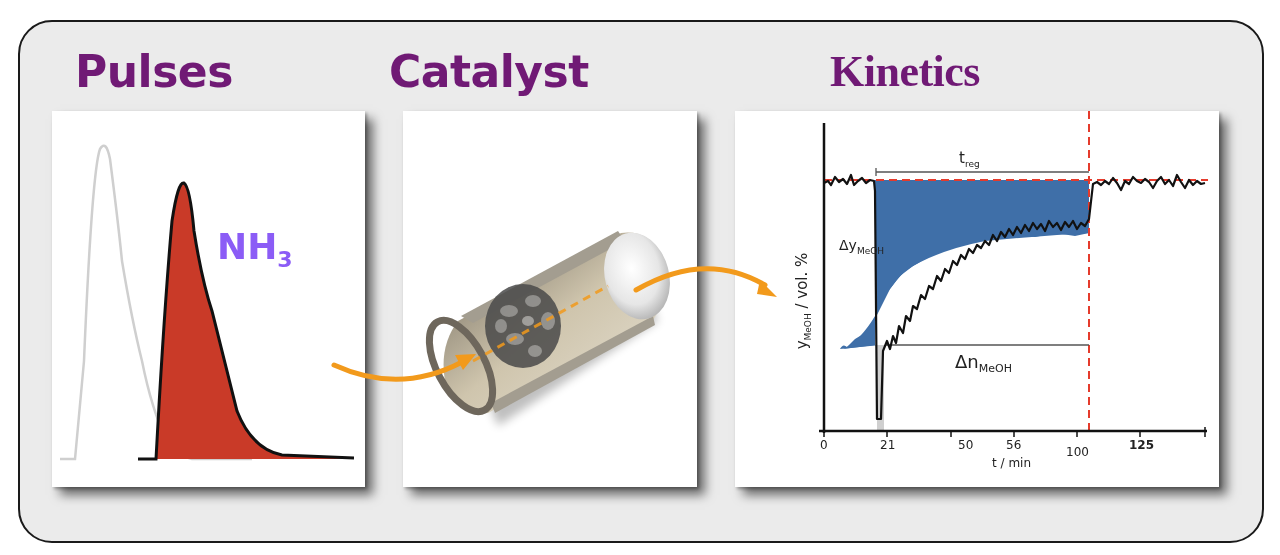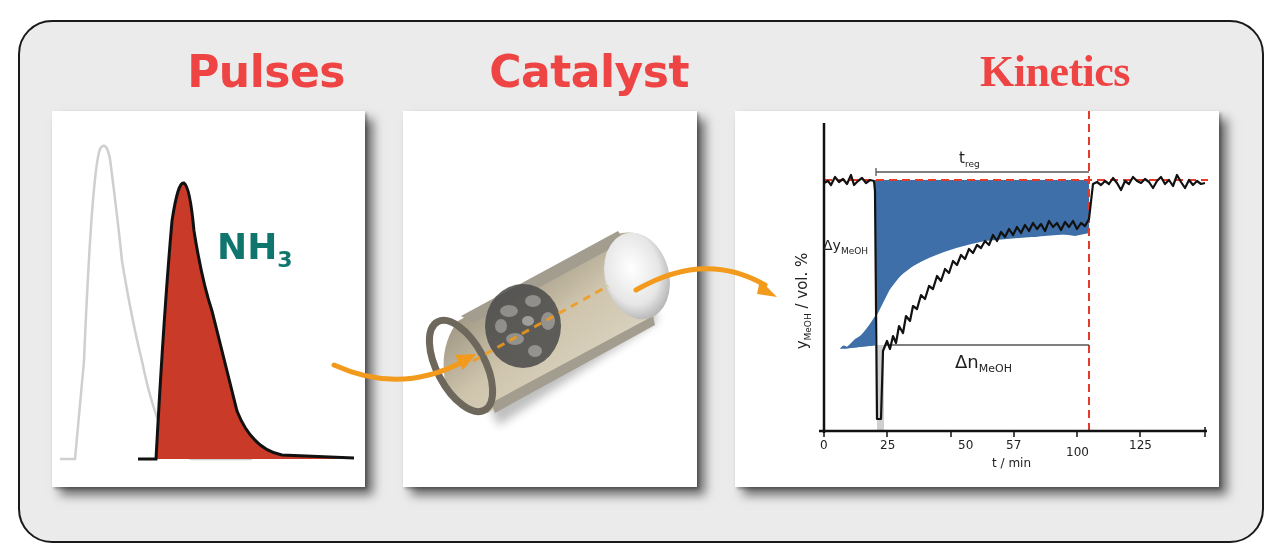--- a/index.html
+++ b/index.html
@@ -1,25 +1,25 @@
 <!DOCTYPE html>
 <html><head>
 <meta charset="utf-8">
 <style>
   html,body{margin:0;padding:0;background:#ffffff;}
   body{width:1280px;height:555px;position:relative;overflow:hidden;font-family:"DejaVu Sans","Liberation Sans",sans-serif;}
   .frame{position:absolute;left:18px;top:20px;width:1246px;height:523px;background:#ebebeb;border:2px solid #1a1a1a;border-radius:34px;box-sizing:border-box;}
-  .title{position:absolute;top:46px;font-family:"DejaVu Sans",sans-serif;font-weight:bold;font-size:44px;color:#ef4444;text-align:right;letter-spacing:-0.5px;line-height:52px;}
+  .title{position:absolute;top:46px;font-family:"DejaVu Sans",sans-serif;font-weight:bold;font-size:44px;color:#701a75;text-align:left;letter-spacing:-0.5px;line-height:52px;}
   .panel{position:absolute;top:111px;height:376px;background:#ffffff;box-shadow:8px 8px 10px rgba(0,0,0,0.55), 2px 2px 3px rgba(0,0,0,0.3);}
   svg{position:absolute;left:0;top:0;overflow:visible;}
   .overlay{position:absolute;left:0;top:0;width:1280px;height:555px;pointer-events:none;}
   .lbl{position:absolute;font-family:"DejaVu Sans","Liberation Sans",sans-serif;color:#222;white-space:nowrap;}
   .tick{font-size:12px;color:#222;}
   .sub{font-size:9px;vertical-align:-4px;}
-  .nh3{font-weight:bold;color:#0f766e;font-size:36px;}
+  .nh3{font-weight:bold;color:#8b5cf6;font-size:36px;}
   .nh3 .s{font-size:22px;vertical-align:-8px;}
 </style>
 </head>
 <body>
 
 <div class="frame"></div>
 
 <div class="title" style="left:75px;width:270px;">Pulses</div>
 <div class="title" style="left:389px;width:300px;">Catalyst</div>
 <div class="title" style="left:830px;width:300px;font-family:Liberation Serif, serif;">Kinetics</div>
@@ -107,31 +107,31 @@
       <line x1="152" y1="320" x2="152" y2="326"></line>
       <line x1="216" y1="320" x2="216" y2="326"></line>
       <line x1="279" y1="320" x2="279" y2="326"></line>
       <line x1="342" y1="320" x2="342" y2="326"></line>
       <line x1="405" y1="320" x2="405" y2="326"></line>
       <line x1="470" y1="316" x2="470" y2="326"></line>
     </g>
   </svg>
 
   <div class="lbl tick" style="left:85px;top:327px;">0</div>
-  <div class="lbl tick" style="left:145px;top:327px;">25</div>
+  <div class="lbl tick" style="left:145px;top:327px;">21</div>
   <div class="lbl tick" style="left:208px;top:327px;margin-left:15px;">50</div>
-  <div class="lbl tick" style="left:271px;top:327px;">57</div>
+  <div class="lbl tick" style="left:271px;top:327px;">56</div>
   <div class="lbl tick" style="left:331px;top:334px;">100</div>
-  <div class="lbl tick" style="left:394px;top:327px;">125</div>
+  <div class="lbl tick" style="left:394px;top:327px;font-weight:bold;">125</div>
   <div class="lbl tick" style="left:257px;top:345px;">t / min</div>
 
   <div class="lbl" style="left:8px;top:180px;width:120px;transform:rotate(-90deg);transform-origin:center;font-size:15px;text-align:center;"><span>y</span><span class="sub">MeOH</span><span> / vol. %</span></div>
 
   <div class="lbl" style="left:224px;top:38px;font-size:15px;"><span>t</span><span class="sub">reg</span></div>
-  <div class="lbl" style="left:88px;top:126px;font-size:14px;"><span>Δy</span><span class="sub">MeOH</span></div>
+  <div class="lbl" style="left:104px;top:126px;font-size:14px;"><span>Δy</span><span class="sub">MeOH</span></div>
   <div class="lbl" style="left:220px;top:240px;font-size:18px;"><span>Δn</span><span class="sub" style="font-size:11px;">MeOH</span></div>
 </div>
 
 <svg class="overlay" width="1280" height="555">
   <g fill="none" stroke="#f29a1c" stroke-width="5" stroke-linecap="round">
     <path d="M334,365 Q400,395 462,362"></path>
     <path d="M636,290 Q705,250 765,285"></path>
   </g>
   <polygon points="476,354 455,355 463,370" fill="#f29a1c"></polygon>
   <polygon points="777,297 760,280 757,294" fill="#f29a1c"></polygon>

